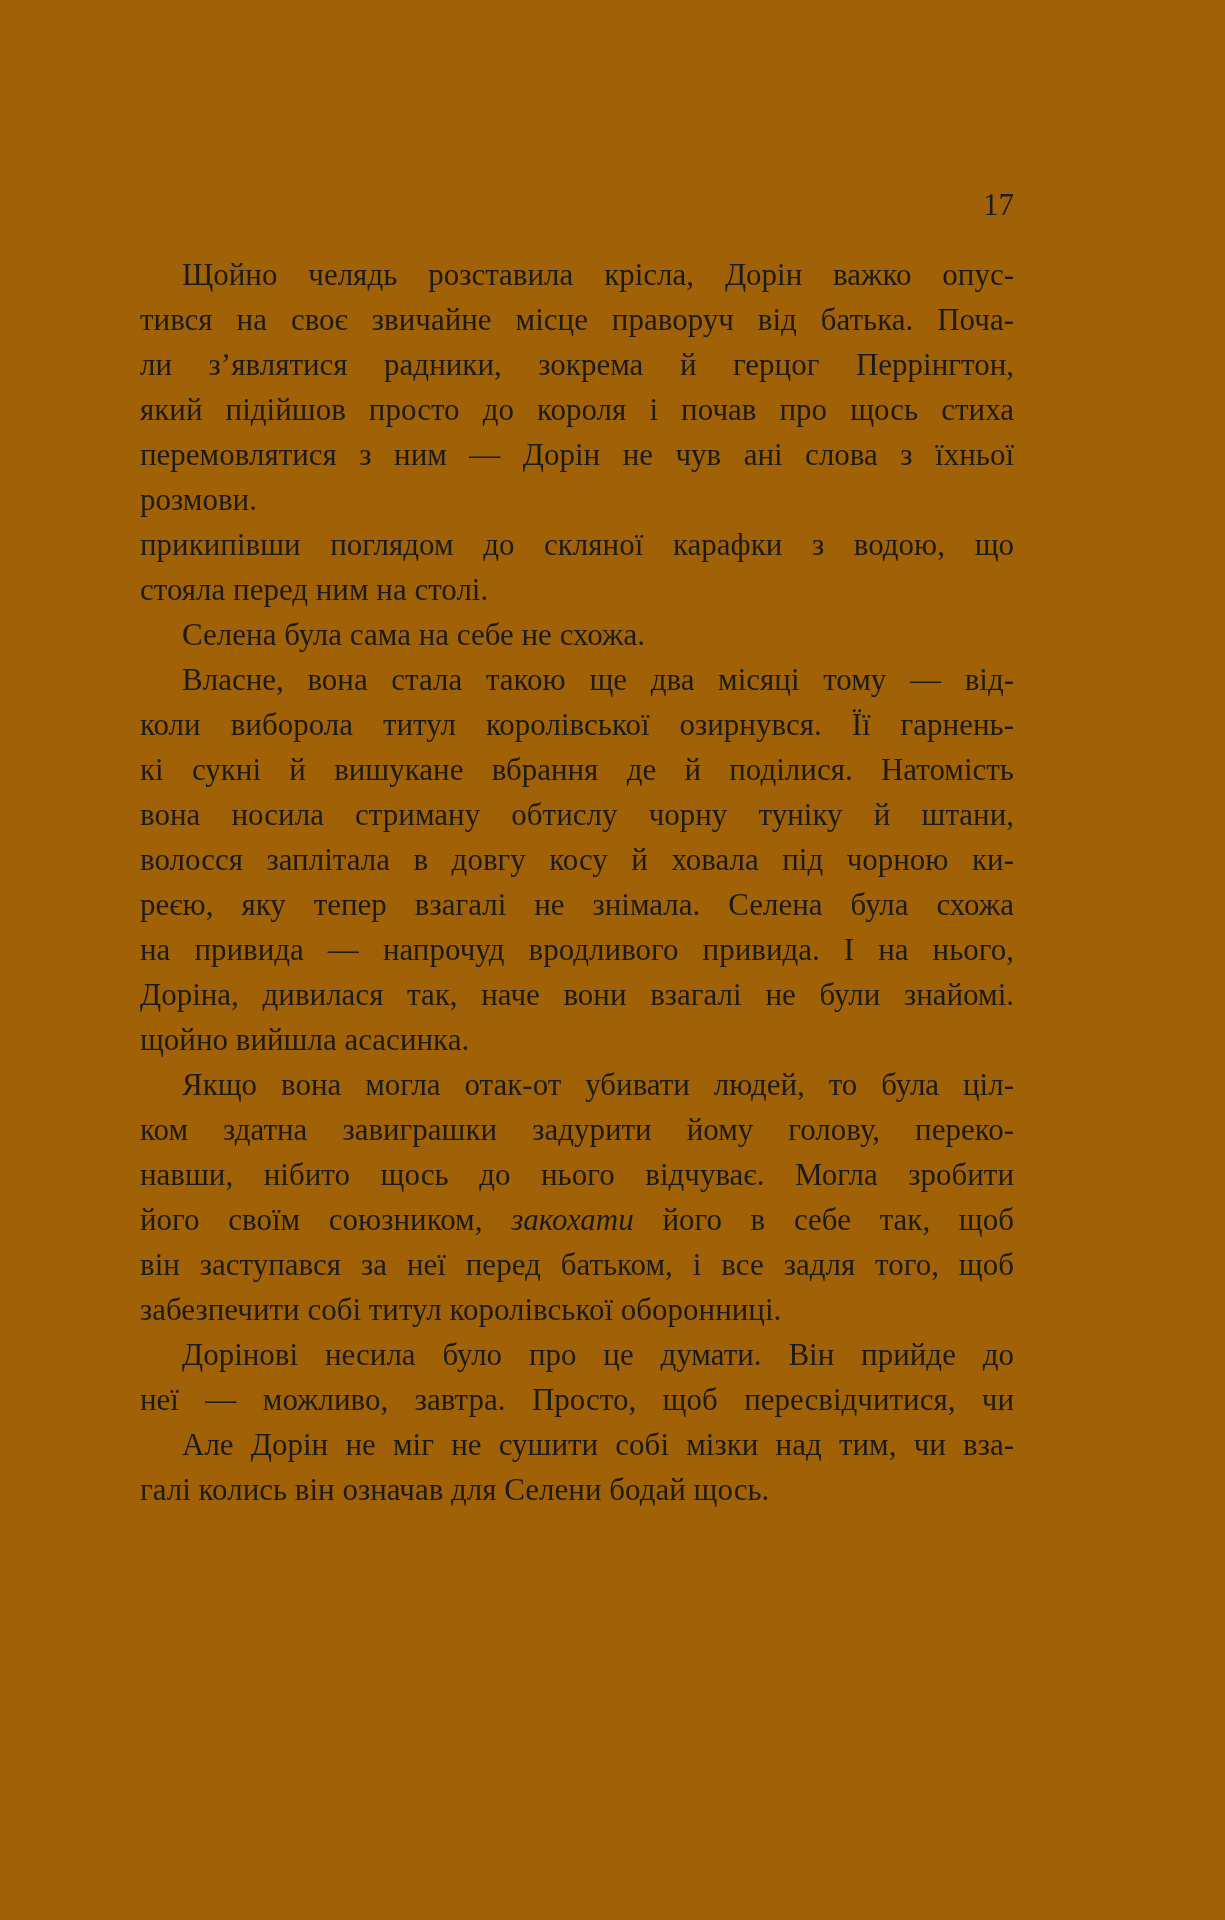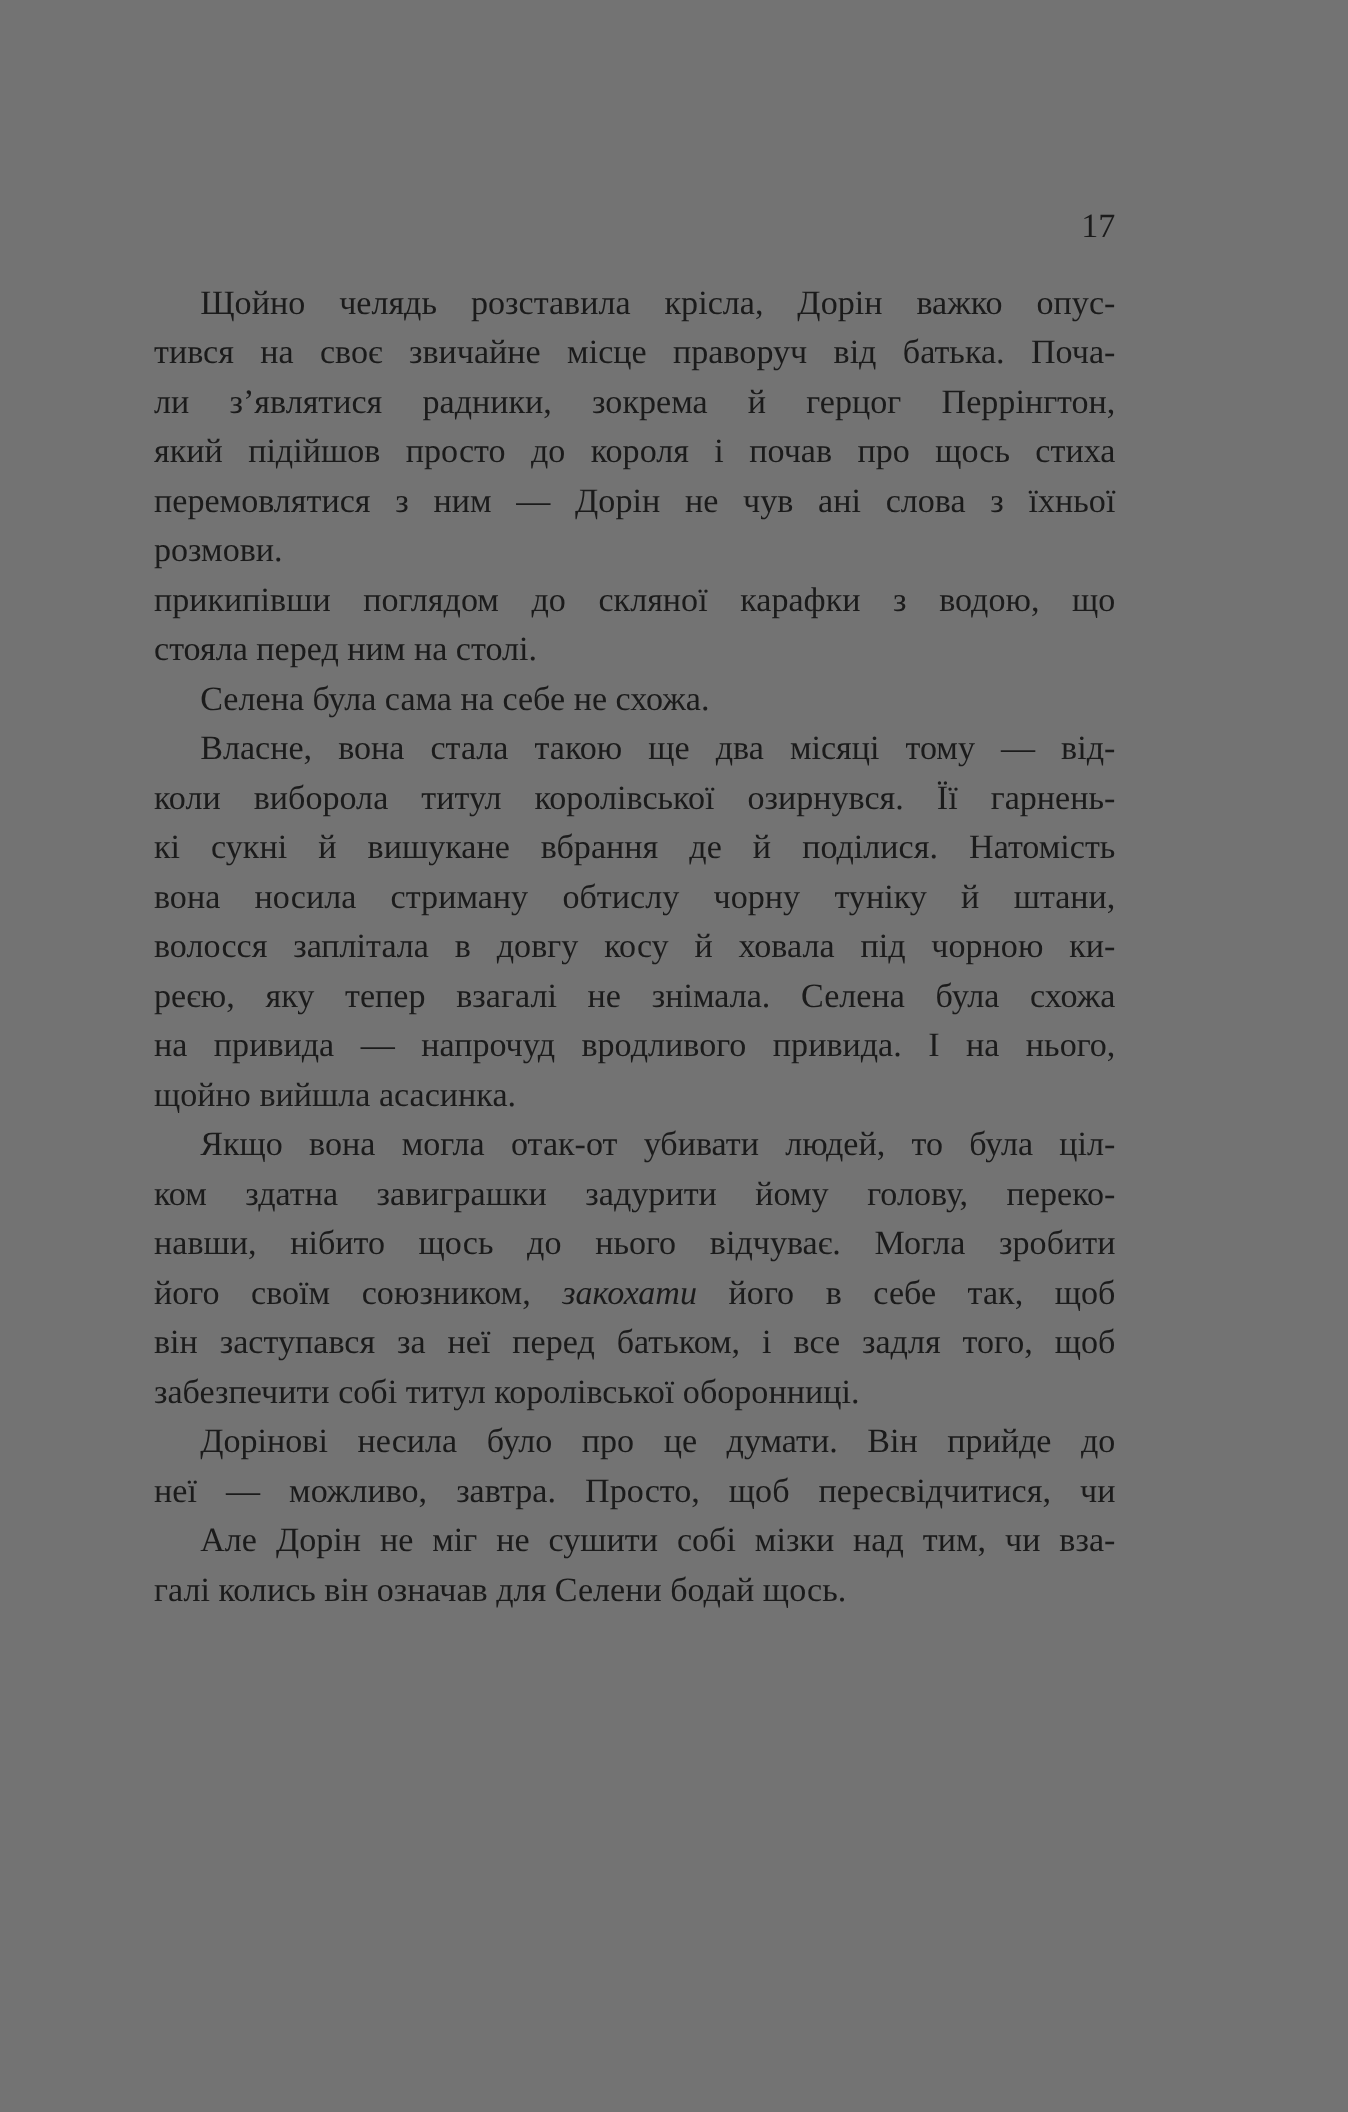--- a/index.html
+++ b/index.html
@@ -11,21 +11,21 @@
     height: 1920px;
     background: #ffffff;
     position: relative;
     overflow: hidden;
     font-family: "Liberation Serif", serif;
     color: #1b1b1b;
   }
   .book-page {
     position: absolute;
     inset: 0;
-    background: #737373;
+    background: #a16207;
   }
   .page-number {
     position: absolute;
     top: 188px;
     left: 140px;
     width: 874px;
     text-align: right;
     font-size: 31px;
     line-height: 34px;
     color: #1b1b1b;
@@ -81,20 +81,21 @@
         <div class="line indent end">Селена була сама на себе не схожа.</div>
       </div>
       <div class="paragraph">
         <div class="line indent">Власне, вона стала такою ще два місяці тому — від-</div>
         <div class="line">коли виборола титул королівської озирнувся. Її гарнень-</div>
         <div class="line">кі сукні й вишукане вбрання де й поділися. Натомість</div>
         <div class="line">вона носила стриману обтислу чорну туніку й штани,</div>
         <div class="line">волосся заплітала в довгу косу й ховала під чорною ки-</div>
         <div class="line">реєю, яку тепер взагалі не знімала. Селена була схожа</div>
         <div class="line">на привида — напрочуд вродливого привида. І на нього,</div>
+        <div class="line">Доріна, дивилася так, наче вони взагалі не були знайомі.</div>
       </div>
       <div class="paragraph">
         <div class="line end">щойно вийшла асасинка.</div>
       </div>
       <div class="paragraph">
         <div class="line indent">Якщо вона могла отак-от убивати людей, то була ціл-</div>
         <div class="line">ком здатна завиграшки задурити йому голову, переко-</div>
         <div class="line">навши, нібито щось до нього відчуває. Могла зробити</div>
         <div class="line"><span>його своїм союзником, </span><em>закохати</em><span> його в себе так, щоб</span></div>
         <div class="line">він заступався за неї перед батьком, і все задля того, щоб</div>

